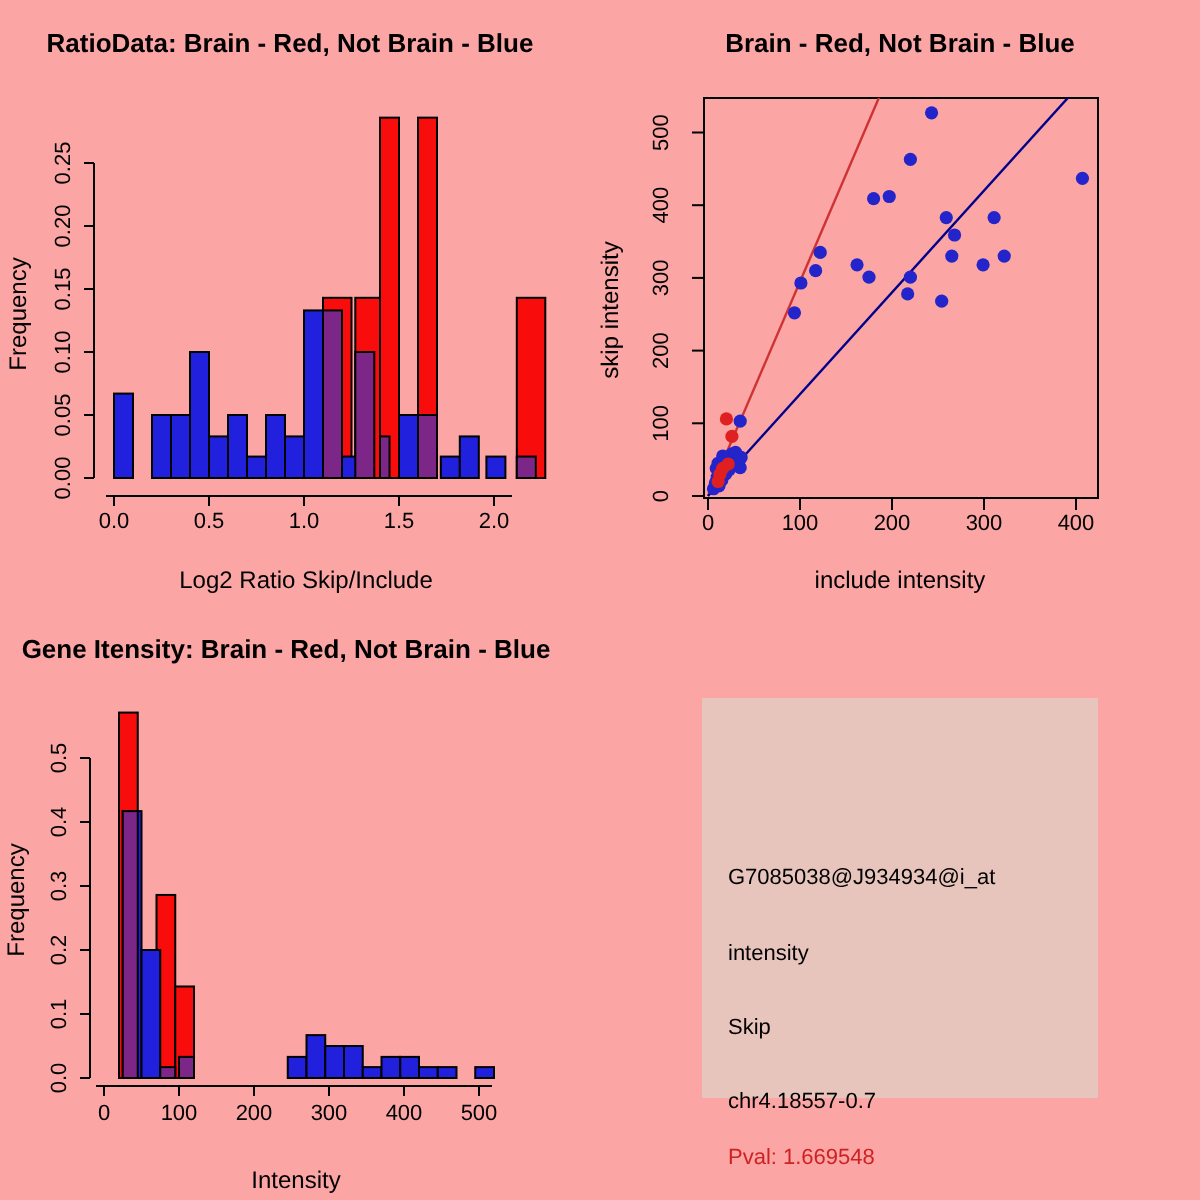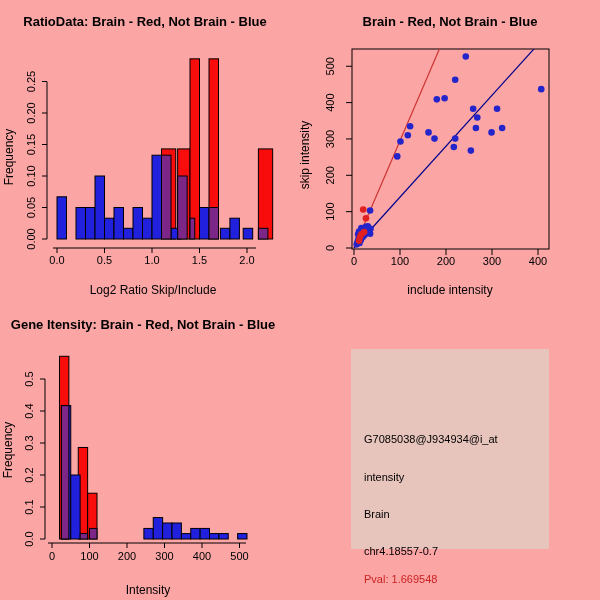--- a/index.html
+++ b/index.html
@@ -202,18 +202,18 @@
       <rect x="218.875" y="233.56" width="9.375" height="5.44" fill="#2121dd" stroke="#000" stroke-width="1"></rect>
       <rect x="237.625" y="233.56" width="9.375" height="5.44" fill="#2121dd" stroke="#000" stroke-width="1"></rect>
       <rect x="61.375" y="105.56" width="7.5" height="133.44" fill="#7c2687" stroke="#000" stroke-width="1"></rect>
       <rect x="80.125" y="233.56" width="7.5" height="5.44" fill="#7c2687" stroke="#000" stroke-width="1"></rect>
       <rect x="89.5" y="228.44" width="7.5" height="10.56" fill="#7c2687" stroke="#000" stroke-width="1"></rect>
     </svg>
   <div id="p-br" class="panel">
     <div class="infobox" id="infobox" style="background: rgb(232, 197, 188);">
       <div class="infoline" style="top:84px">G7085038@J934934@i_at</div>
       <div class="infoline" style="top:122px">intensity</div>
-      <div class="infoline" style="top:159px">Brain</div>
+      <div class="infoline" style="top:159px">Skip</div>
       <div class="infoline" style="top:196px">chr4.18557-0.7</div>
       <div class="infoline red" style="top:224px">Pval: 1.669548</div>
     </div>
   </div>
 </div>
 
 </body></html>

